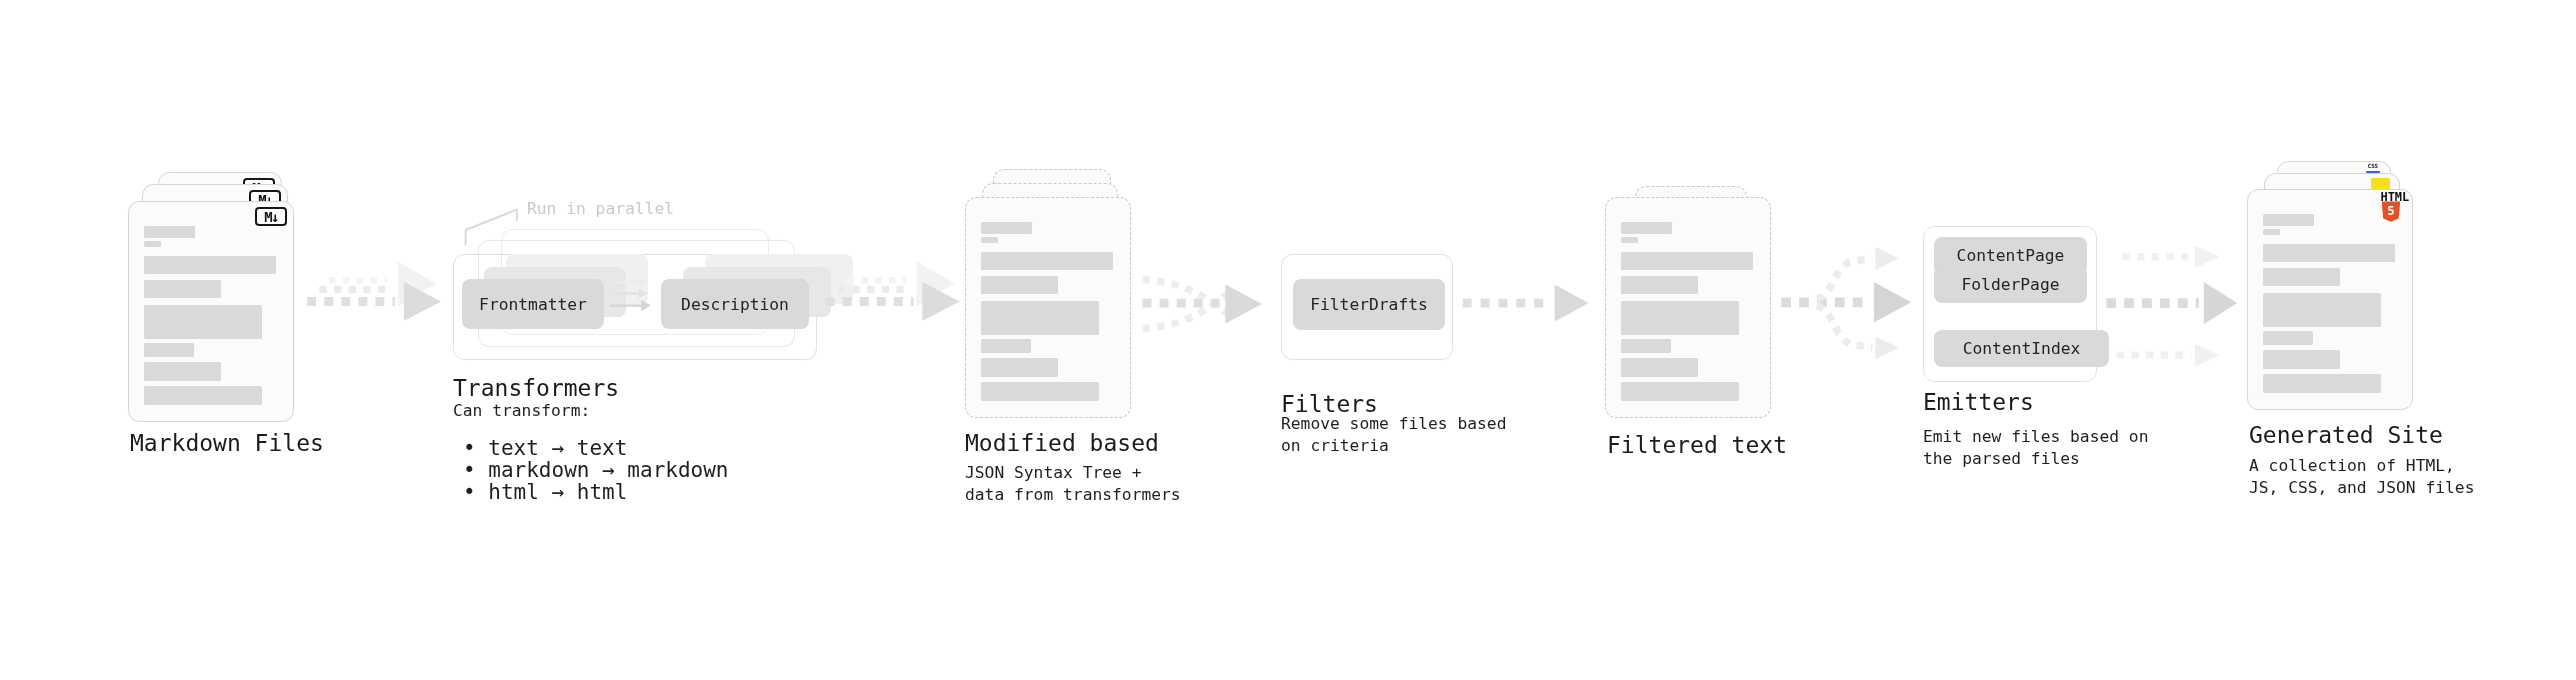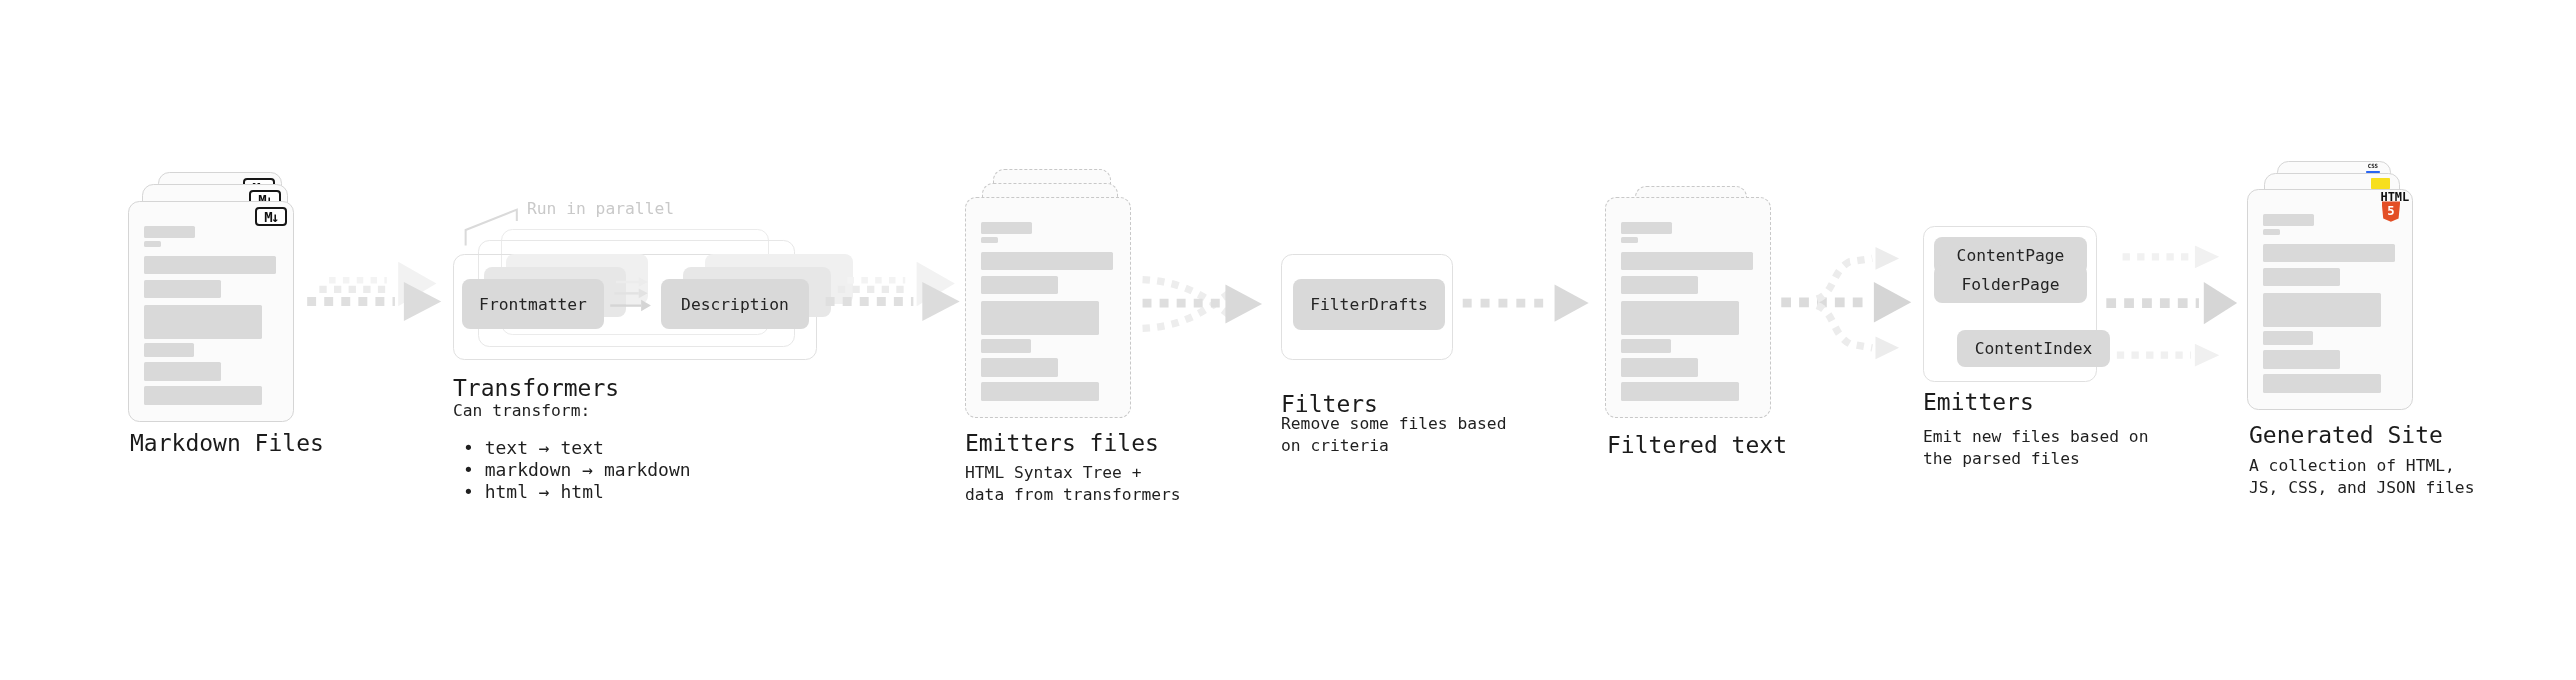--- a/index.html
+++ b/index.html
@@ -55,21 +55,21 @@
   .gbox{
     position:absolute;border-radius:8.1px;background:#d9d9d9;
     display:flex;align-items:center;justify-content:center;
     font-size:16.3px;color:#242424;box-sizing:border-box;
   }
   .gbox.echo2{background:#e7e7e7;}
   .gbox.echo3{background:#f0f0f0;}
   
   .stage-title{position:absolute;font-size:23px;line-height:28px;white-space:nowrap;color:#1b1b1b;}
   .stage-desc{position:absolute;font-size:16.3px;line-height:22px;white-space:pre-line;color:#1f1f1f;}
-  .bullet-line{font-size:18px;line-height:22px;white-space:pre;color:#1f1f1f;}
+  .bullet-line{font-size:21px;line-height:22px;white-space:pre;color:#1f1f1f;}
   .callout-text{position:absolute;font-size:16.3px;color:#c9c9c9;white-space:nowrap;}
   .arrows-svg{position:absolute;left:0;top:0;z-index:9;pointer-events:none;}
 </style>
 </head>
 <body>
 
 <div class="canvas">
 
   <svg class="arrows-svg" width="2576" height="681" viewBox="0 0 3170 838">
 
@@ -185,22 +185,22 @@
           <div class="bar" style="width: 51px; height: 12.2px; margin-top: 23.6px;"></div>
           <div class="bar" style="width: 17px; height: 5.7px; margin-top: 3.3px;"></div>
           <div class="bar" style="width: 132px; height: 18px; margin-top: 9px;"></div>
           <div class="bar" style="width: 77px; height: 18px; margin-top: 6.5px;"></div>
           <div class="bar" style="width: 118px; height: 34px; margin-top: 6.5px;"></div>
           <div class="bar" style="width: 50px; height: 14.6px; margin-top: 4.1px;"></div>
           <div class="bar" style="width: 77px; height: 19.5px; margin-top: 4.1px;"></div>
           <div class="bar" style="width: 118px; height: 19.5px; margin-top: 4.9px;"></div>
         </div>
     </div>
-    <div class="stage-title" style="left:965px;top:429px;">Emitters files</div>
-    <div class="stage-desc" style="left:965px;top:462px;">HTML Syntax Tree +
+    <div class="stage-title" style="left:965px;top:429px;">Modified based</div>
+    <div class="stage-desc" style="left:965px;top:462px;">JSON Syntax Tree +
 data from transformers</div>
   </div>
 
   <div>
     <div class="container" style="left:1281px;top:254px;width:172px;height:106px;"></div>
     <div class="gbox" style="left:1293px;top:279px;width:152px;height:51px;">FilterDrafts</div>
     <div class="stage-title" style="left:1281px;top:374px;margin-top:16px;">Filters</div>
     <div class="stage-desc" style="left:1281px;top:413px;">Remove some files based
 on criteria</div>
   </div>
@@ -219,21 +219,21 @@
           <div class="bar" style="width: 118px; height: 19.5px; margin-top: 4.9px;"></div>
         </div>
     </div>
     <div class="stage-title" style="left:1607px;top:431px;">Filtered text</div>
   </div>
 
   <div>
     <div class="container" style="left:1923px;top:226px;width:174px;height:156px;"></div>
     <div class="gbox" style="left:1934px;top:237px;width:153px;height:37px;">ContentPage</div>
     <div class="gbox" style="left:1934px;top:265px;width:153px;height:38px;">FolderPage</div>
-    <div class="gbox" style="left:1934px;top:330px;width:153px;height:37px;margin-left:23px;">ContentIndex</div>
+    <div class="gbox" style="left:1934px;top:330px;width:175px;height:37px;">ContentIndex</div>
     <div class="stage-title" style="left:1923px;top:388px;">Emitters</div>
     <div class="stage-desc" style="left:1923px;top:426px;">Emit new files based on
 the parsed files</div>
   </div>
 
   <div>
     <div class="doc" style="left:2277px;top:161px;width:114px;height:203px;z-index:1;">
       <div class="css-badge">
         <span class="txt">CSS</span>
         <div class="bar" style="background: rgb(41, 101, 241);"></div>

